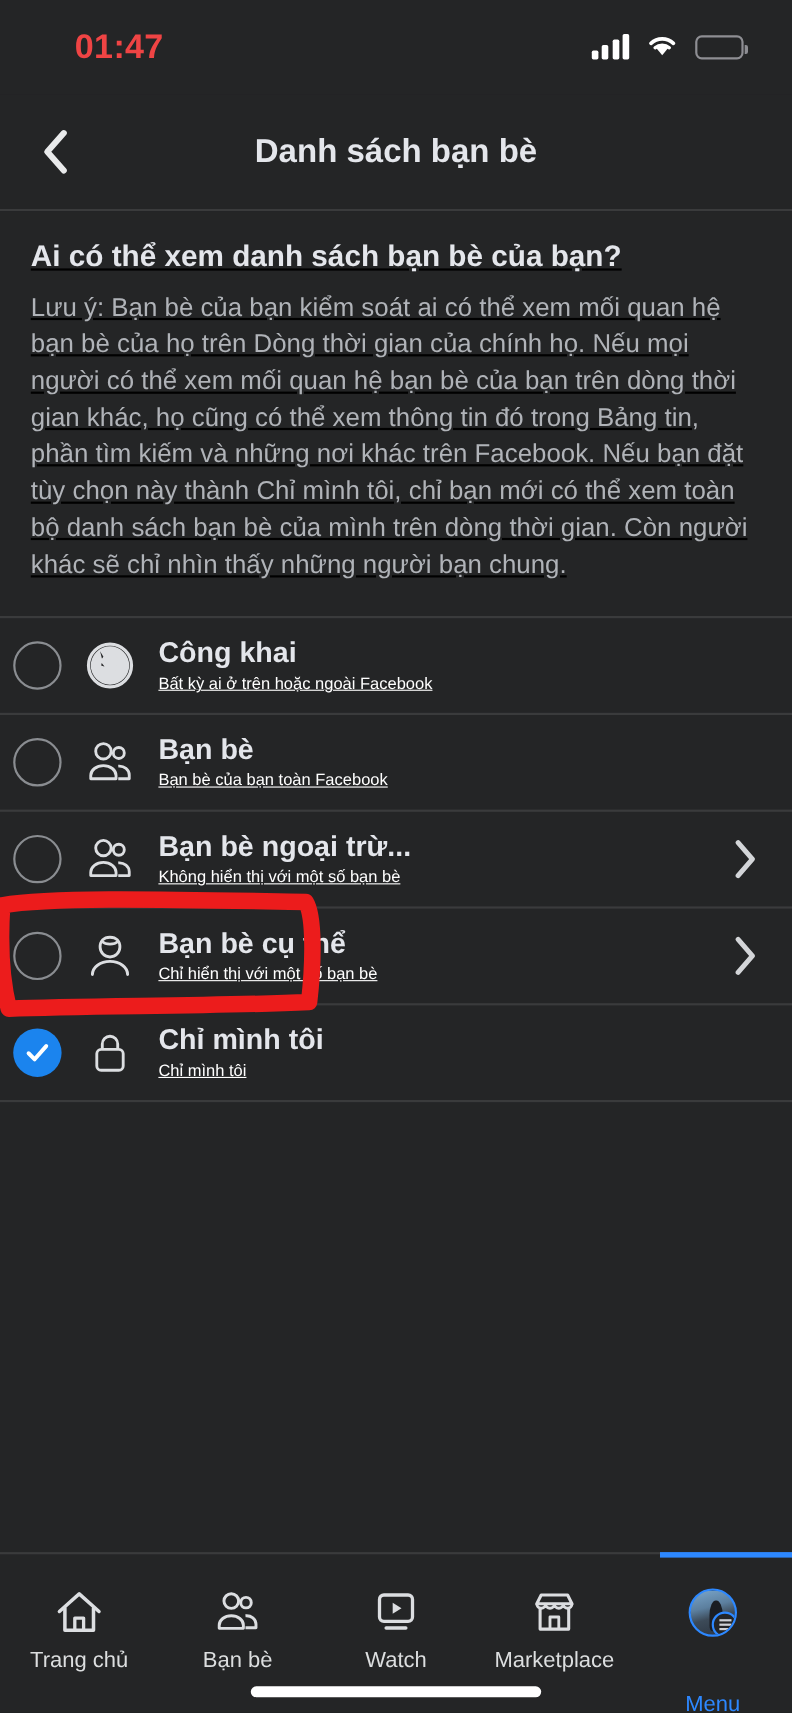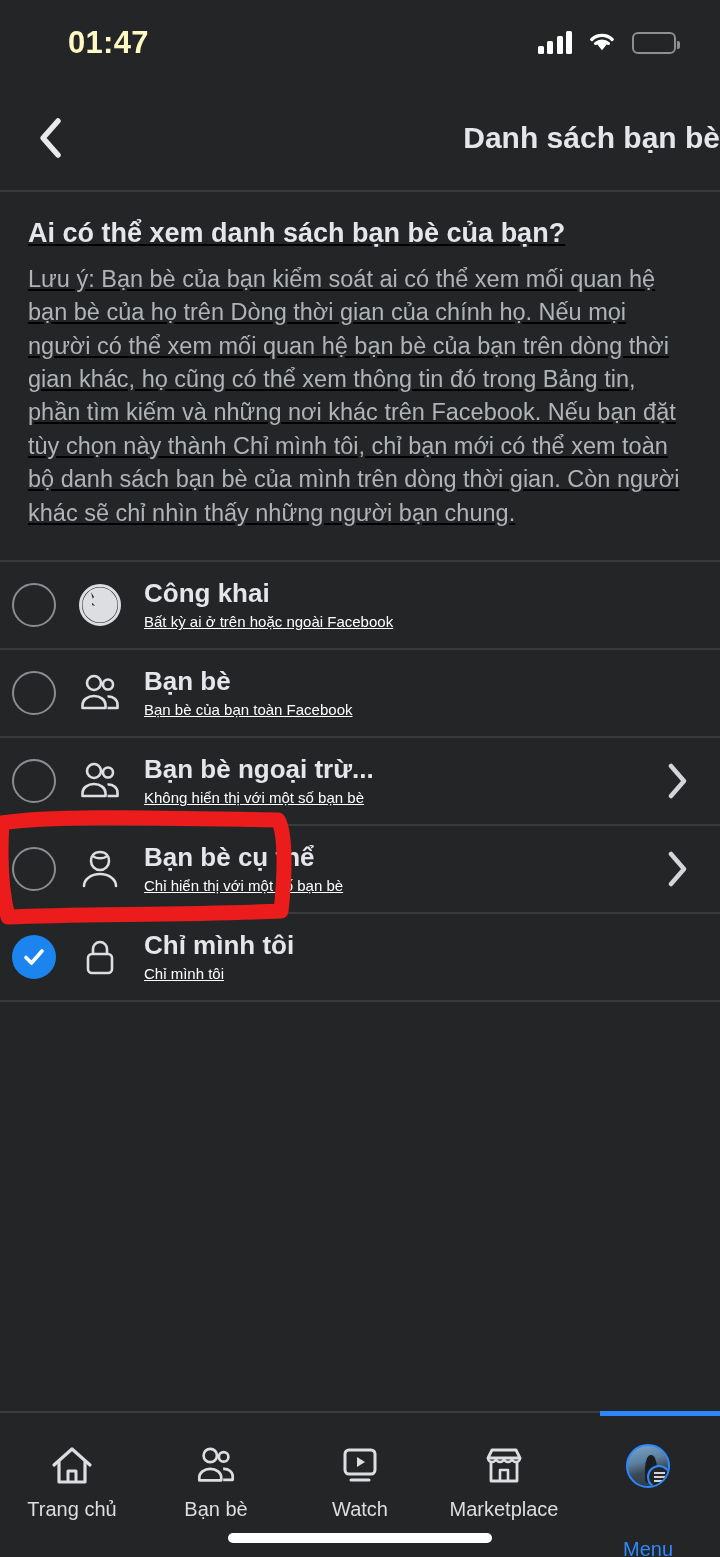--- a/index.html
+++ b/index.html
@@ -25,21 +25,21 @@
   .status-bar {
     height: 86px;
     flex: 0 0 86px;
     display: flex;
     align-items: center;
     justify-content: space-between;
     padding: 0 44px 0 68px;
     background: #242526;
   }
   .status-time {
-    color: #fef9c3;
+    color: #ef4444;
     font-size: 31px;
     font-weight: bold;
     letter-spacing: 0.3px;
   }
   .status-icons {
     display: flex;
     align-items: center;
     gap: 15px;
   }
   .signal { display: flex; align-items: flex-end; gap: 3.5px; height: 22px; }
@@ -79,21 +79,21 @@
     border-radius: 3px;
   }
 
   
   .nav-header {
     height: 104px;
     flex: 0 0 104px;
     position: relative;
     display: flex;
     align-items: center;
-    justify-content: flex-end;
+    justify-content: center;
     background: #242526;
   }
   .back-btn {
     position: absolute;
     left: 22px;
     top: 50%;
     transform: translateY(-50%);
     width: 56px;
     height: 56px;
     display: flex;

